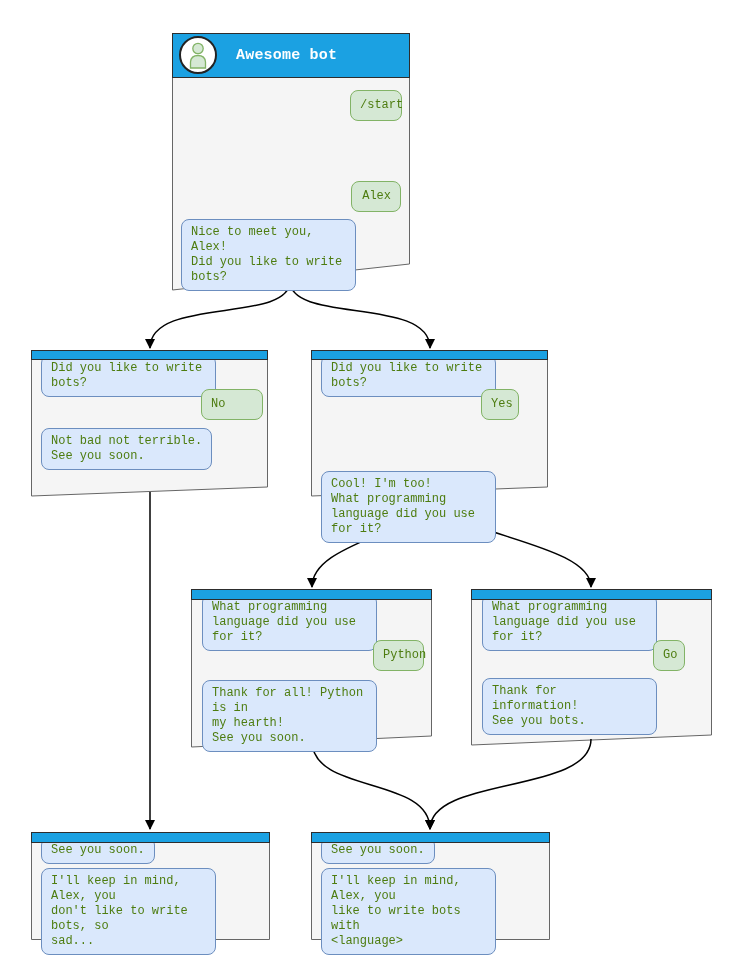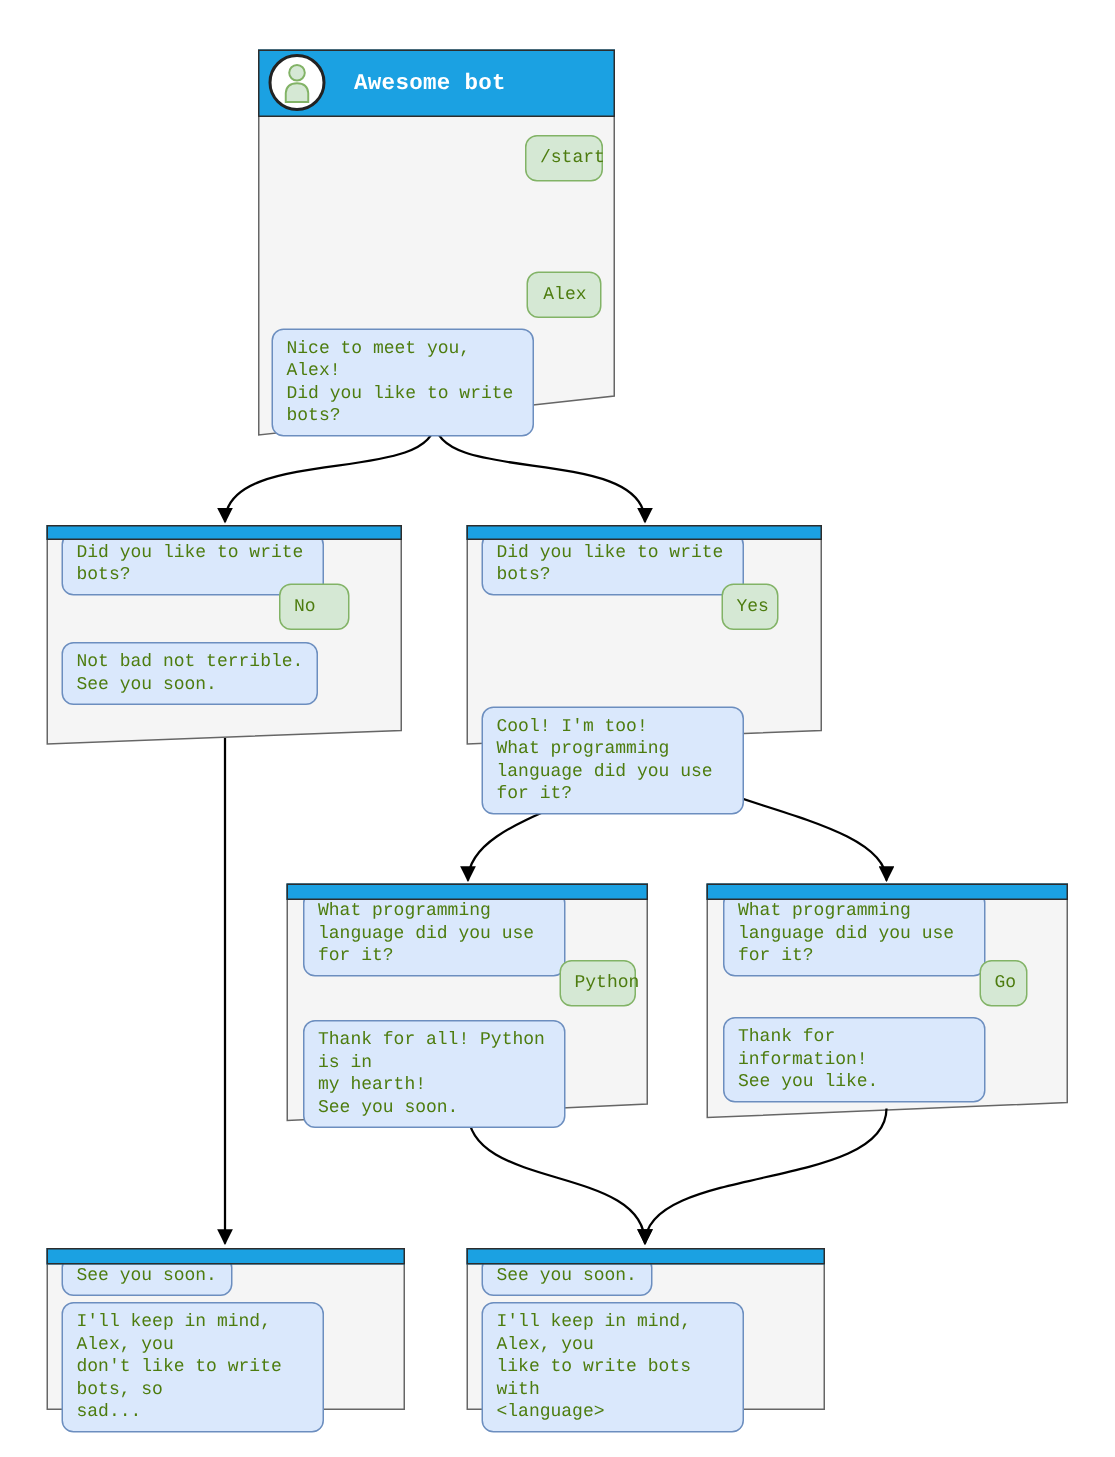--- a/index.html
+++ b/index.html
@@ -69,21 +69,21 @@
     </div>
     <div class="main-title">Awesome bot</div>
   </div>
   <div class="bubble user" style="left:350px;top:90px;width:52px;">/start</div>
   <div class="bubble user" style="left:351px;top:181px;width:50px;text-align:right;">Alex</div>
   <div class="bubble bot" style="left:181px;top:219px;">Nice to meet you, Alex!
 Did you like to write bots?</div>
 
   <div class="bubble bot" style="left:41px;top:355px;">Did you like to write bots?</div>
   <div class="win-bar" style="left:31px;top:350px;width:237px;height:10px;"></div>
-  <div class="bubble user" style="left:186px;top:389px;width:47px;">No</div>
+  <div class="bubble user" style="left:201px;top:389px;width:62px;">No</div>
   <div class="bubble bot" style="left:41px;top:428px;">Not bad not terrible.
 See you soon.</div>
 
   <div class="bubble bot" style="left:321px;top:355px;">Did you like to write bots?</div>
   <div class="win-bar" style="left:311px;top:350px;width:237px;height:10px;"></div>
   <div class="bubble user" style="left:481px;top:389px;width:38px;">Yes</div>
   <div class="bubble bot" style="left:321px;top:427px;margin-top:44px;">Cool! I'm too!
 What programming
 language did you use for it?</div>
 
@@ -93,21 +93,21 @@
   <div class="bubble user" style="left:373px;top:640px;width:51px;">Python</div>
   <div class="bubble bot" style="left:202px;top:680px;">Thank for all! Python is in
 my hearth!
 See you soon.</div>
 
   <div class="bubble bot" style="left:482px;top:594px;">What programming
 language did you use for it?</div>
   <div class="win-bar" style="left:471px;top:589px;width:241px;height:11px;"></div>
   <div class="bubble user" style="left:653px;top:640px;width:32px;">Go</div>
   <div class="bubble bot" style="left:482px;top:678px;">Thank for information!
-See you like.</div>
+See you bots.</div>
 
   <div class="bubble bot" style="left:41px;top:837px;">See you soon.</div>
   <div class="win-bar" style="left:31px;top:832px;width:239px;height:11px;"></div>
   <div class="bubble bot" style="left:41px;top:868px;">I'll keep in mind, Alex, you
 don't like to write bots, so
 sad...</div>
 
   <div class="bubble bot" style="left:321px;top:837px;">See you soon.</div>
   <div class="win-bar" style="left:311px;top:832px;width:239px;height:11px;"></div>
   <div class="bubble bot" style="left:321px;top:868px;">I'll keep in mind, Alex, you

